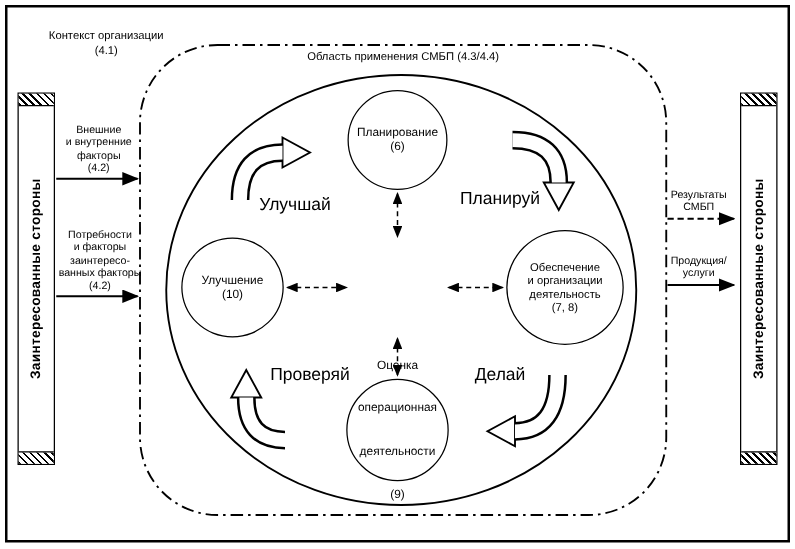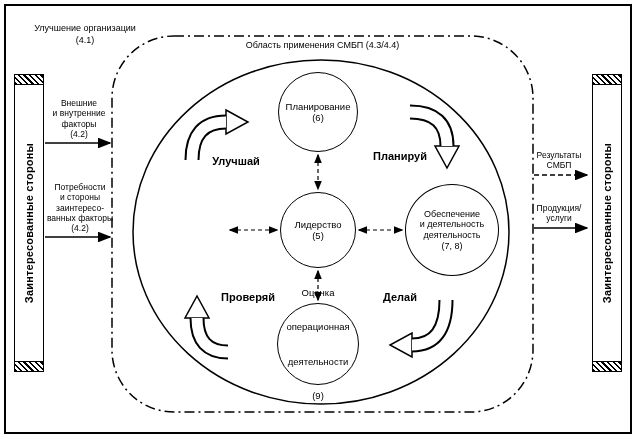--- a/index.html
+++ b/index.html
@@ -20,21 +20,21 @@
 
   .circle{position:absolute;border:1.5px solid #000;border-radius:50%;background:#fff;
           display:flex;flex-direction:column;align-items:center;justify-content:center;
           text-align:right;font-size:9.5px;line-height:1.18;box-sizing:border-box;}
   .c-planning{left:278px;top:72px;width:80px;height:80px;}
   .c-leadership{left:280px;top:192px;width:76px;height:76px;}
   .c-improvement{left:145px;top:190px;width:82px;height:80px;}
   .c-operation{left:405px;top:184px;width:94px;height:92px;font-size:9px;}
   .c-evaluation{left:277px;top:303px;width:82px;height:82px;gap:23px;}
 
-  .cycle-label{position:absolute;font-weight:bold;font-size:11px;text-align:center;}
+  .cycle-label{position:absolute;font-weight:normal;font-size:14px;text-align:center;}
   .cl-act{left:200px;top:155px;width:72px;}
   .cl-plan{left:364px;top:150px;width:72px;}
   .cl-check{left:212px;top:291px;width:72px;}
   .cl-do{left:370px;top:291px;width:60px;}
 
   .small-label{position:absolute;font-size:8.5px;line-height:1.22;text-align:center;}
   .lbl-context{left:26px;top:22px;width:118px;font-size:9px;line-height:1.35;}
   .lbl-scope{left:112px;top:40px;width:421px;font-size:9px;}
   .lbl-in1{left:46px;top:98px;width:66px;}
   .lbl-in2{left:44px;top:182px;width:72px;}
@@ -92,21 +92,21 @@
     </g>
 
     <g>
       <path d="M 446,300 Q 446,345 412,345" fill="none" stroke="#000" stroke-width="15"></path>
       <polygon points="412,333 412,357 390,345" fill="#fff" stroke="#000" stroke-width="1.5"></polygon>
       <path d="M 446,300 Q 446,345 412,345" fill="none" stroke="#fff" stroke-width="11"></path>
     </g>
   </svg>
 
   <div class="small-label lbl-context">
-    <div class="nw">Улучшение организации</div>
+    <div class="nw">Контекст организации</div>
     <div class="nw">(4.1)</div>
   </div>
 
   <div class="small-label lbl-scope">Область применения СМБП (4.3/4.4)</div>
 
   <div class="bar bar-left">
     <div class="hatch hatch-top"></div>
     <div class="hatch hatch-bottom"></div>
     <div class="vtext">Заинтересованные стороны</div>
   </div>
@@ -118,46 +118,46 @@
   </div>
 
   <div class="small-label lbl-in1">
     <div class="nw">Внешние</div>
     <div class="nw">и внутренние</div>
     <div class="nw">факторы</div>
     <div class="nw">(4.2)</div>
   </div>
   <div class="small-label lbl-in2">
     <div class="nw">Потребности</div>
-    <div class="nw">и стороны</div>
+    <div class="nw">и факторы</div>
     <div class="nw">заинтересо-</div>
     <div class="nw">ванных факторы</div>
     <div class="nw">(4.2)</div>
   </div>
 
   <div class="small-label lbl-out1">
     <div class="nw">Результаты</div>
     <div class="nw">СМБП</div>
   </div>
   <div class="small-label lbl-out2">
     <div class="nw">Продукция/</div>
     <div class="nw">услуги</div>
   </div>
 
   <div class="circle c-planning">
     <div>Планирование</div>
     <div>(6)</div>
   </div>
-  <div class="circle c-leadership">
-    <div>Лидерство</div>
-    <div>(5)</div>
+  <div class="circle c-improvement">
+    <div>Улучшение</div>
+    <div>(10)</div>
   </div>
   <div class="circle c-operation">
     <div>Обеспечение</div>
-    <div>и деятельность</div>
+    <div>и организации</div>
     <div>деятельность</div>
     <div>(7, 8)</div>
   </div>
   <div class="circle c-evaluation">
     <div>Оценка</div>
     <div>операционная</div>
     <div>деятельности</div>
     <div>(9)</div>
   </div>
 

